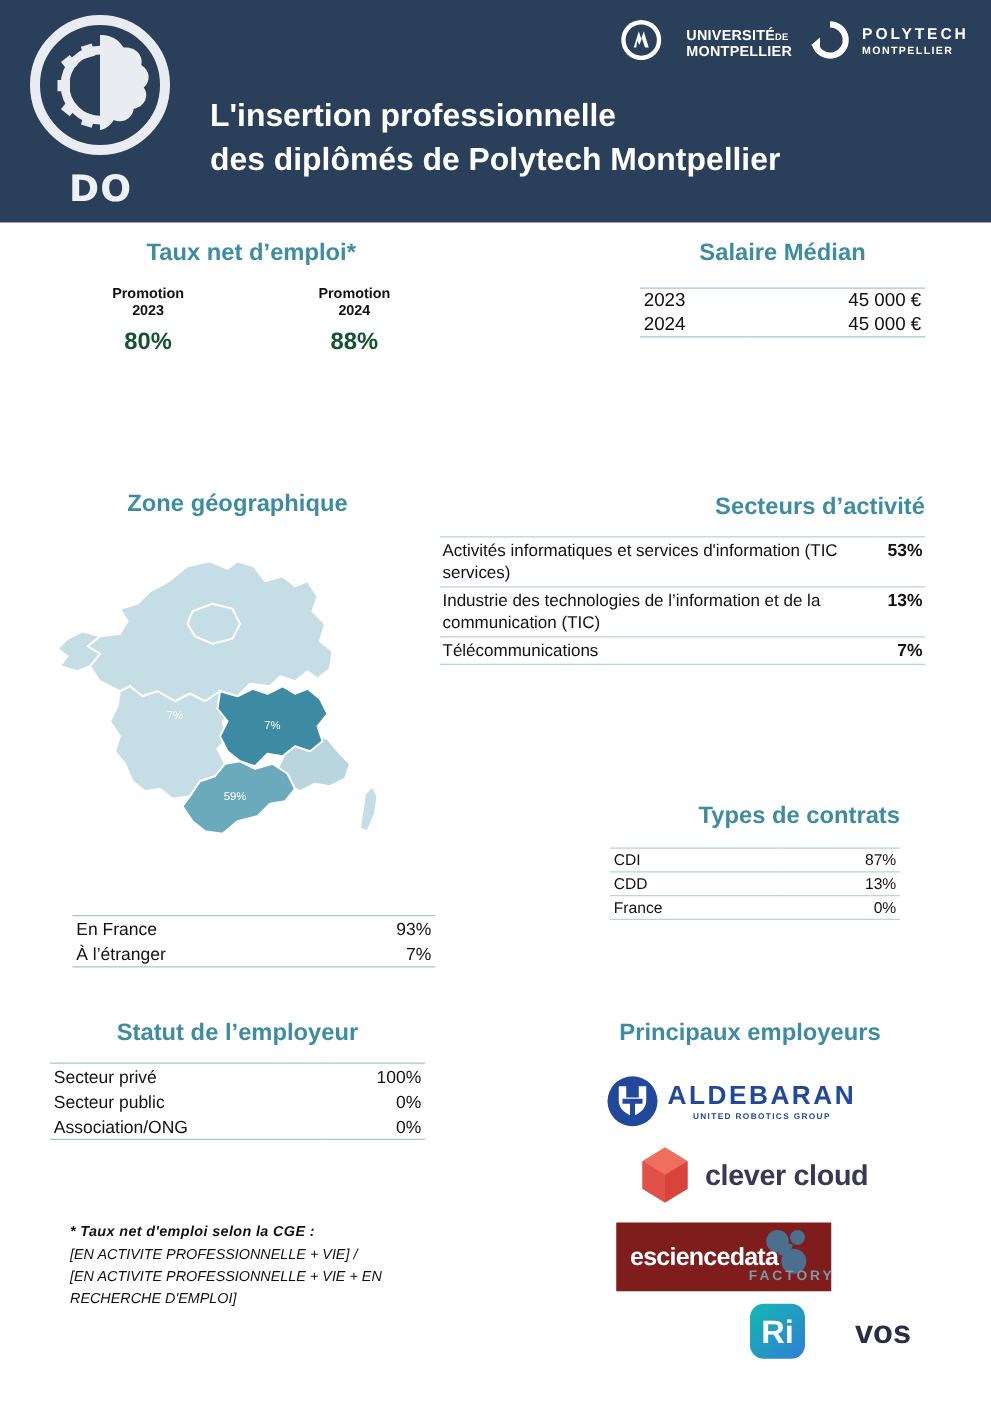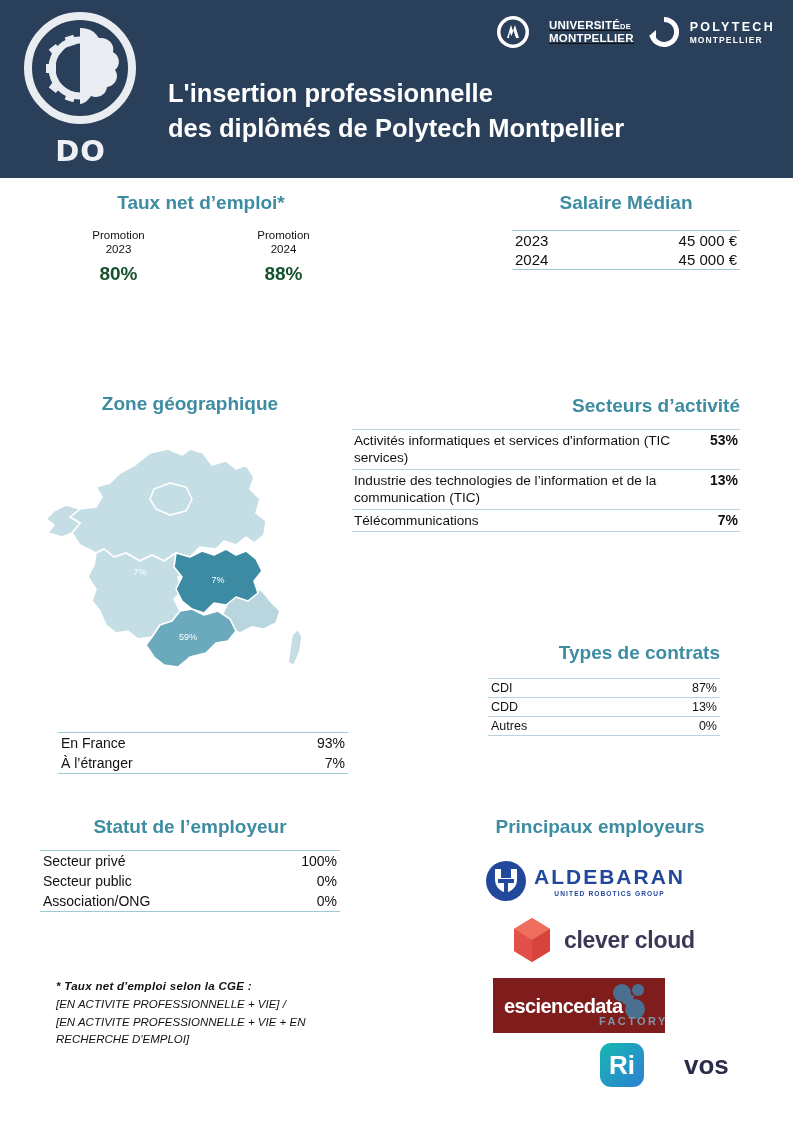--- a/index.html
+++ b/index.html
@@ -52,21 +52,21 @@
   }
   .header-title .line2 { display:block; }
 
   .partner-logos {
     position: absolute;
     right: 18px; top: 14px;
     display: flex;
     align-items: center;
     gap: 12px;
   }
-  .um-logo { display: flex; align-items: center; gap: 19px; text-decoration: underline; }
+  .um-logo { display: flex; align-items: flex-end; gap: 19px; }
   .um-text {
     color: #ffffff;
     font-size: 11.5px;
     font-weight: bold;
     line-height: 1.12;
     letter-spacing: .2px;
     font-family: "Liberation Sans", sans-serif;
   }
   .um-text .sm { font-size: 7.5px; }
   .pt-logo { display: flex; align-items: center; gap: 8px; }
@@ -101,21 +101,21 @@
     vertical-align: top;
   }
   .dtable td.val { text-align: right; white-space: nowrap; }
 
   
   #taux-block { position: absolute; left: 36px; top: 192px; width: 330px; }
   #taux-block .sec-title { text-align: center; }
   .promos { display: flex; margin-top: 14px; }
   .promo { flex: 1; text-align: center; }
   .promo-label {
-    font-size: 11.5px; font-weight: normal; color: #111; line-height: 1.25;
+    font-size: 11.5px; font-weight: bold; color: #111; line-height: 1.25;
     font-family: "Liberation Sans", sans-serif;
   }
   .promo-value {
     font-size: 19px; font-weight: bold; color: #14532d; margin-top: 6px;
     font-family: "Liberation Sans", sans-serif;
   }
 
   
   #salaire-block { position: absolute; left: 512px; top: 192px; width: 228px; }
   #salaire-block .sec-title { text-align: center; }
@@ -405,21 +405,21 @@
       <tbody>
           <tr>
         <td>CDI</td>
         <td class="val">87%</td>
       </tr>
       <tr>
         <td>CDD</td>
         <td class="val">13%</td>
       </tr>
       <tr>
-        <td>Autres</td>
+        <td>France</td>
         <td class="val">0%</td>
       </tr>
     </tbody>
       </table>
   </div>
 </div>
 
 <div id="statut-block">
   <div class="sec-title">Statut de l’employeur</div>
   <div class="tbl-wrap">

